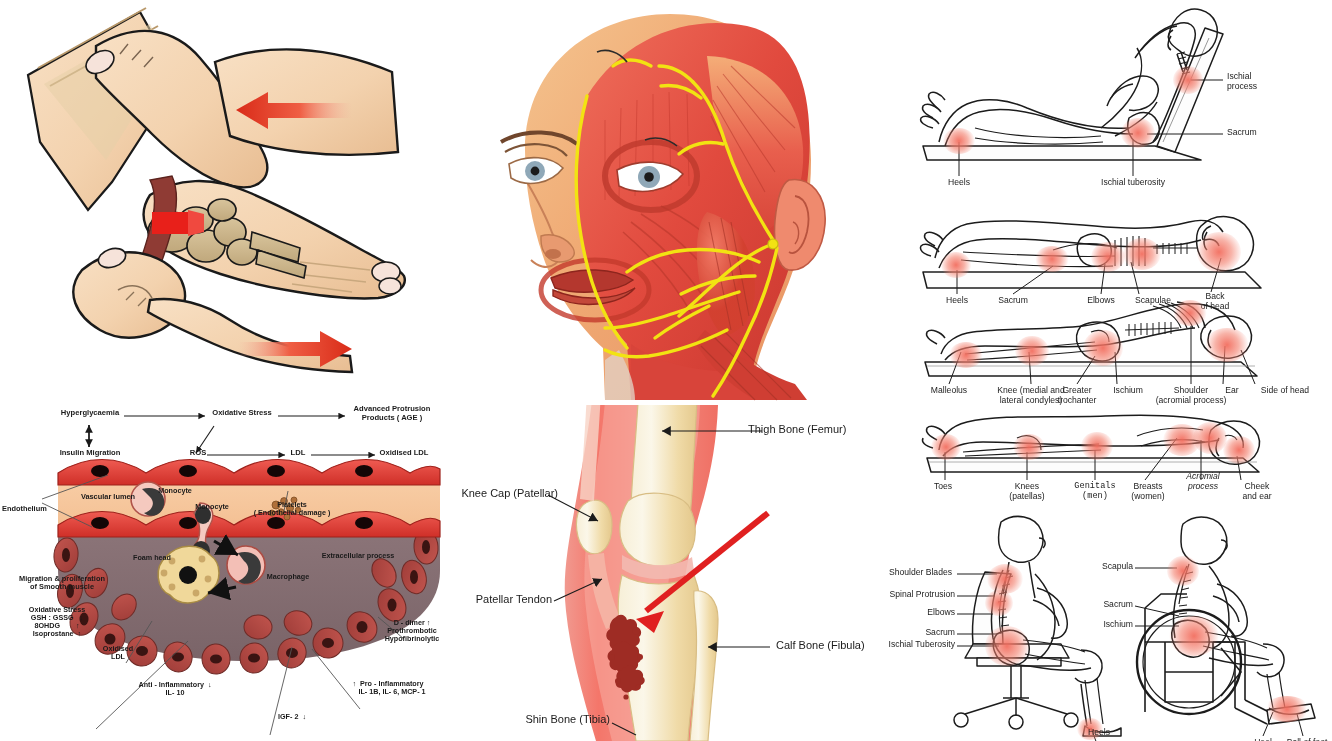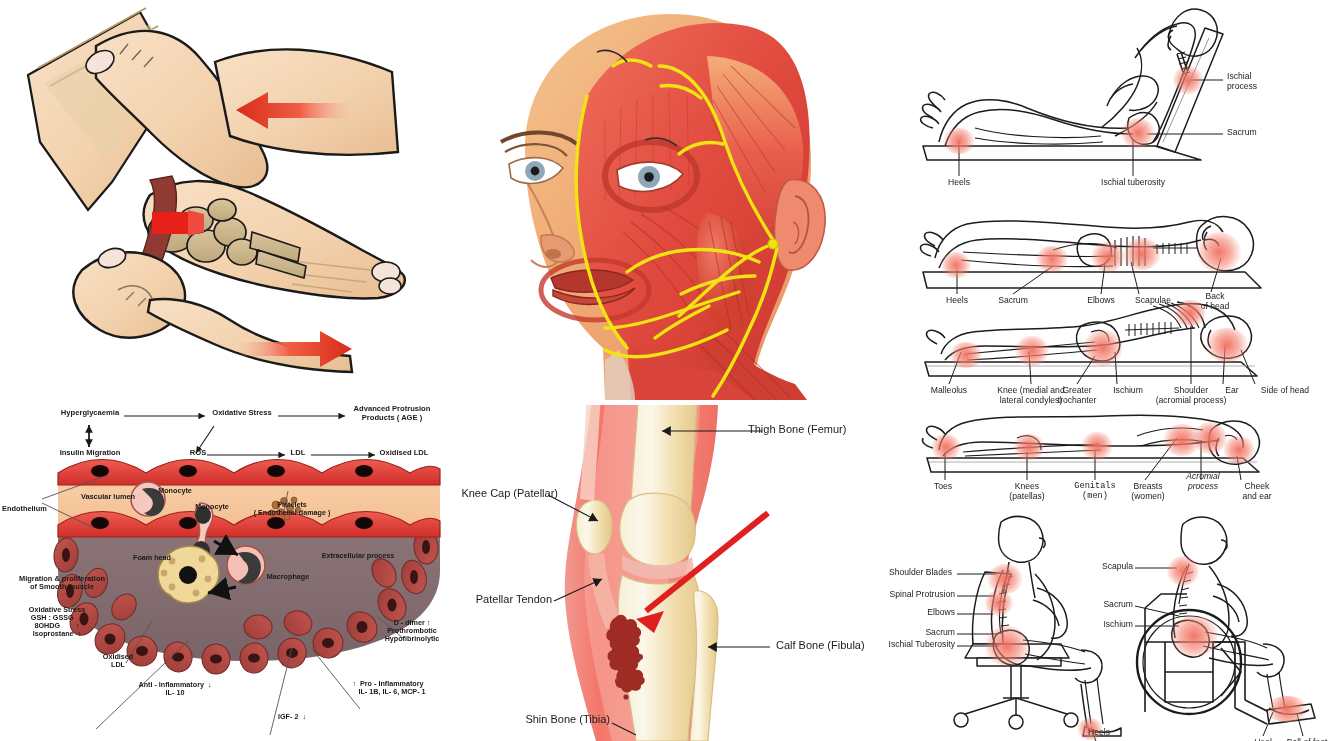--- a/index.html
+++ b/index.html
@@ -453,21 +453,21 @@
     <div class="lbl c" style="left:152px; top:159px; font-size:7.2px;">Foam head</div>
     <div class="lbl c" style="left:288px; top:178px; font-size:7.2px;">Macrophage</div>
     <div class="lbl c" style="left:62px;  top:180px; font-size:7.4px;">Migration &amp; proliferation
 of Smooth muscle</div>
 
     
     <div class="lbl c" style="left:57px;  top:211px; font-size:7.2px;">Oxidative Stress
 GSH : GSSG   ↓
 8OHDG        ↑
 Isoprostane  ↑</div>
-    <div class="lbl c" style="left:118px; top:250px; font-size:7.2px;margin-top:8px;">Oxidised
+    <div class="lbl c" style="left:118px; top:250px; font-size:7.2px;">Oxidised
 LDL</div>
     <div class="lbl c" style="left:175px; top:286px; font-size:7.2px;">Anti - Inflammatory  ↓
 IL- 10</div>
     <div class="lbl c" style="left:292px; top:318px; font-size:7.2px;">IGF- 2  ↓</div>
     <div class="lbl c" style="left:388px; top:285px; font-size:7.2px;">↑  Pro - Inflammatory
     IL- 1B, IL- 6, MCP- 1</div>
     <div class="lbl c" style="left:412px; top:224px; font-size:7.2px;">D - dimer ↑
 Prothrombotic
 Hypofibrinolytic</div>
   </div>

